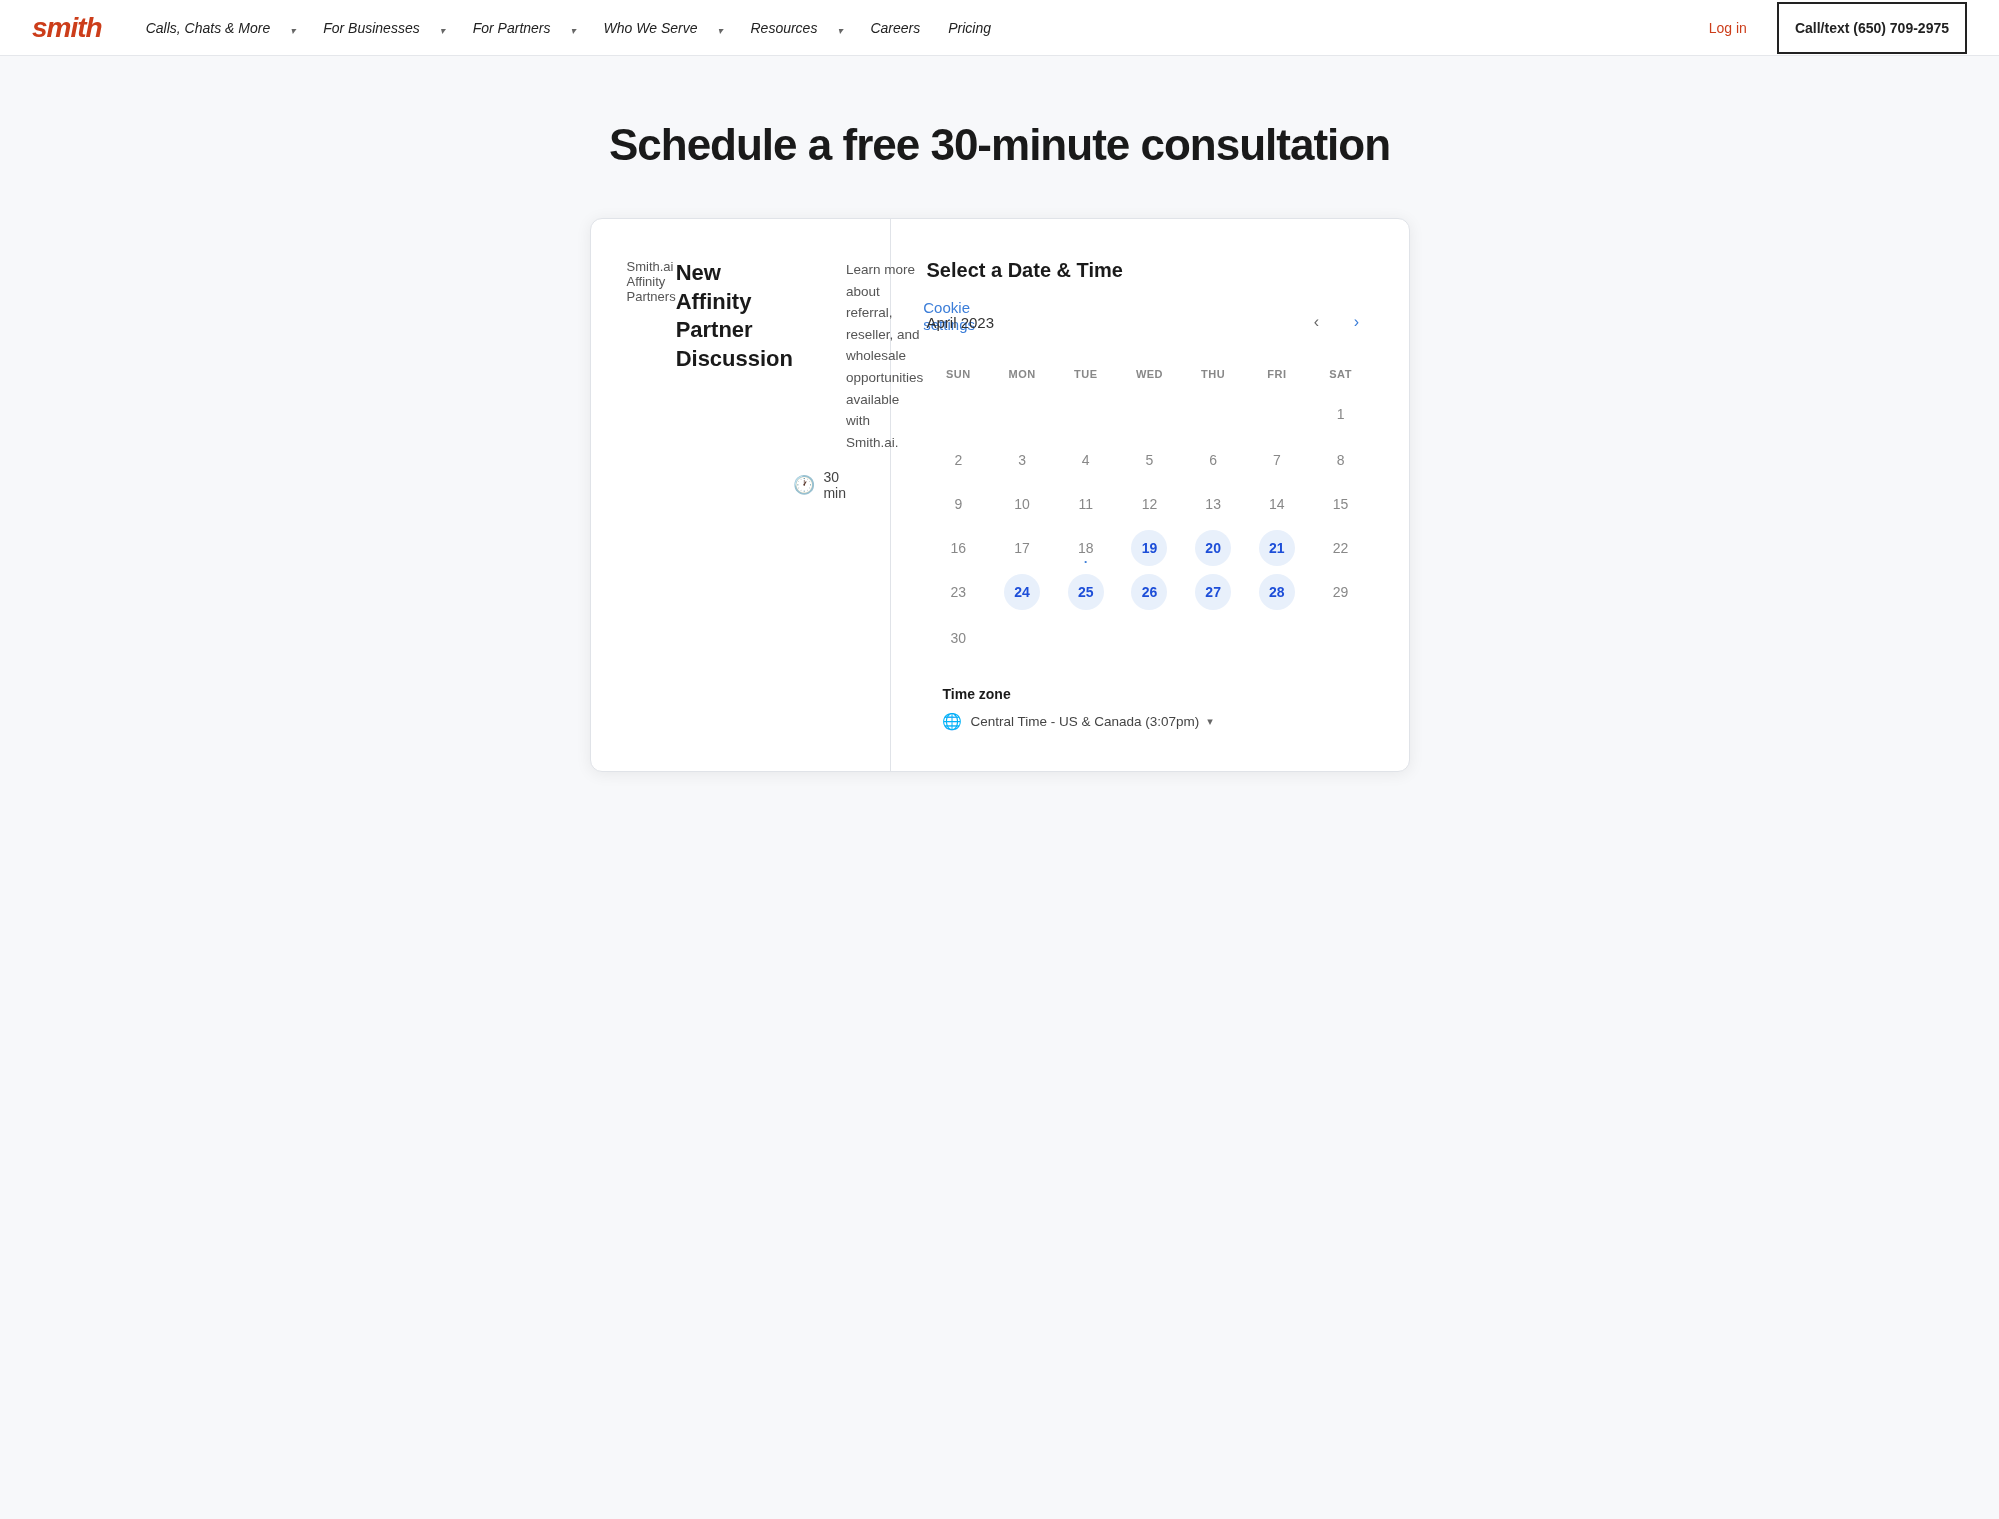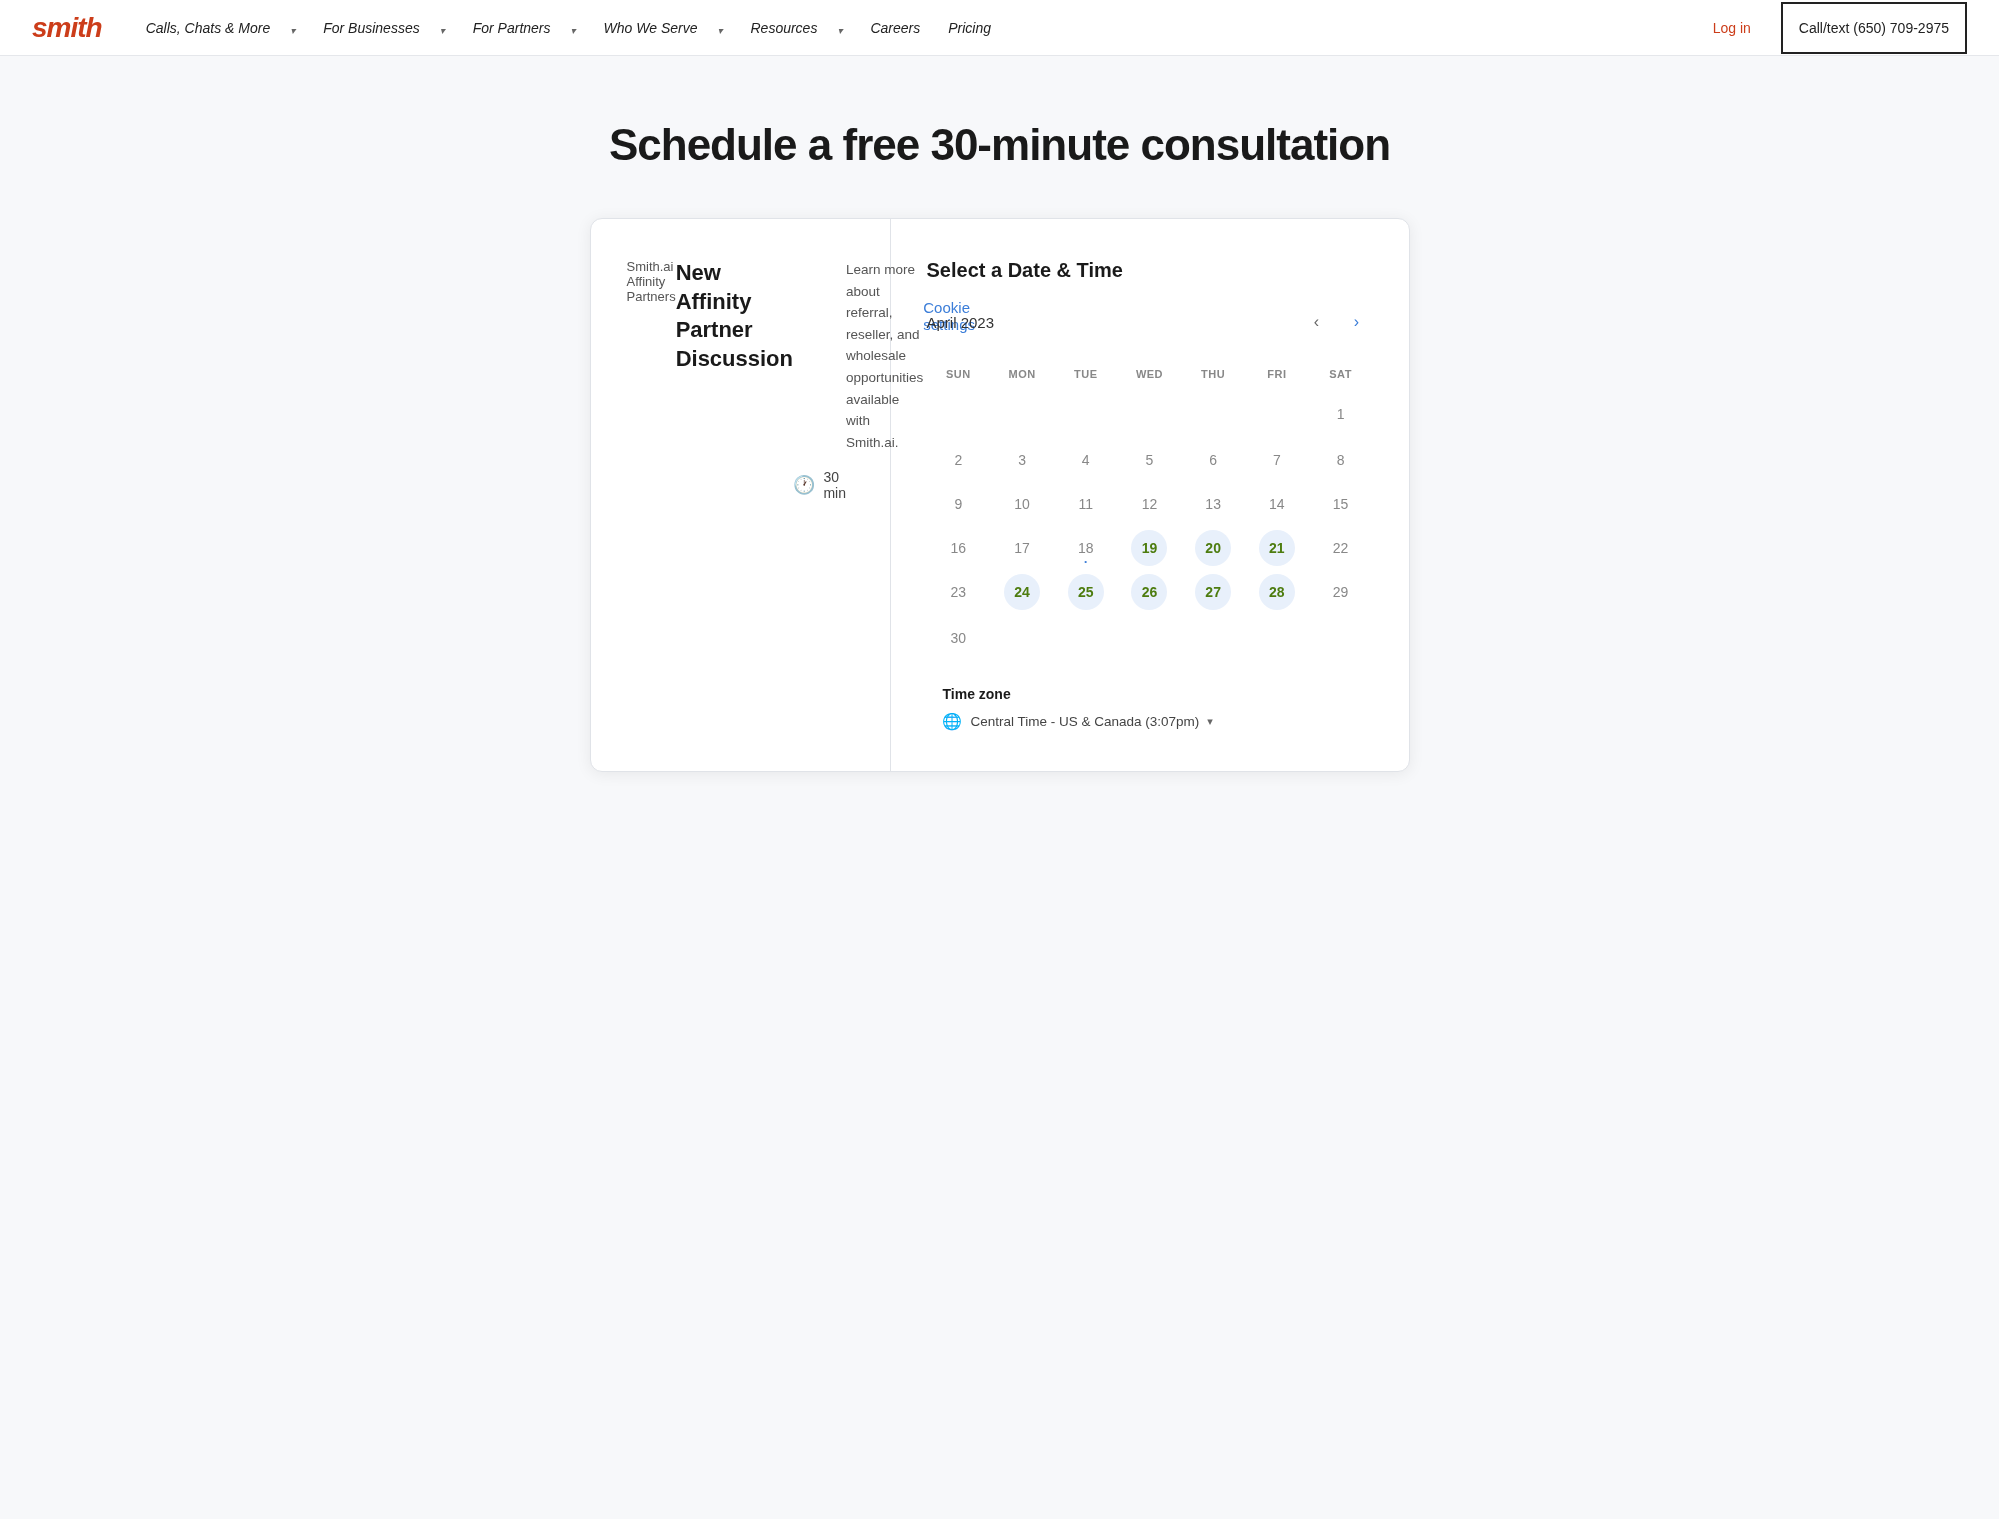--- a/index.html
+++ b/index.html
@@ -38,21 +38,21 @@
       white-space: nowrap;
       font-style: italic;
     }
     .nav-link .chevron { font-size: 10px; color: #666; }
     .nav-right { display: flex; align-items: center; gap: 30px; }
     .nav-login { color: #cc3d1a; font-size: 14px; cursor: pointer; font-weight: 500; }
     .nav-cta {
       border: 2px solid #222;
       padding: 16px 16px;
       font-size: 14px;
-      font-weight: 400;
+      font-weight: 700;
       cursor: pointer;
       white-space: nowrap;
       background: #fff;
       color: #222;
     }
 
     
     .page-header {
       text-align: center;
       padding: 64px 20px 48px;
@@ -190,21 +190,21 @@
       display: inline-flex;
       align-items: center;
       justify-content: center;
       border-radius: 50%;
       font-size: 14px;
       color: #888;
       cursor: default;
       margin: 0 auto;
     }
     .day-cell.available {
-      color: #4d7c0f;
+      color: #1d4ed8;
       font-weight: 600;
       cursor: pointer;
       background: #e8f0fb;
     }
     .day-cell.empty { color: transparent; }
     .day-cell.has-dot {
       position: relative;
     }
     .day-cell.has-dot::after {
       content: '•';

